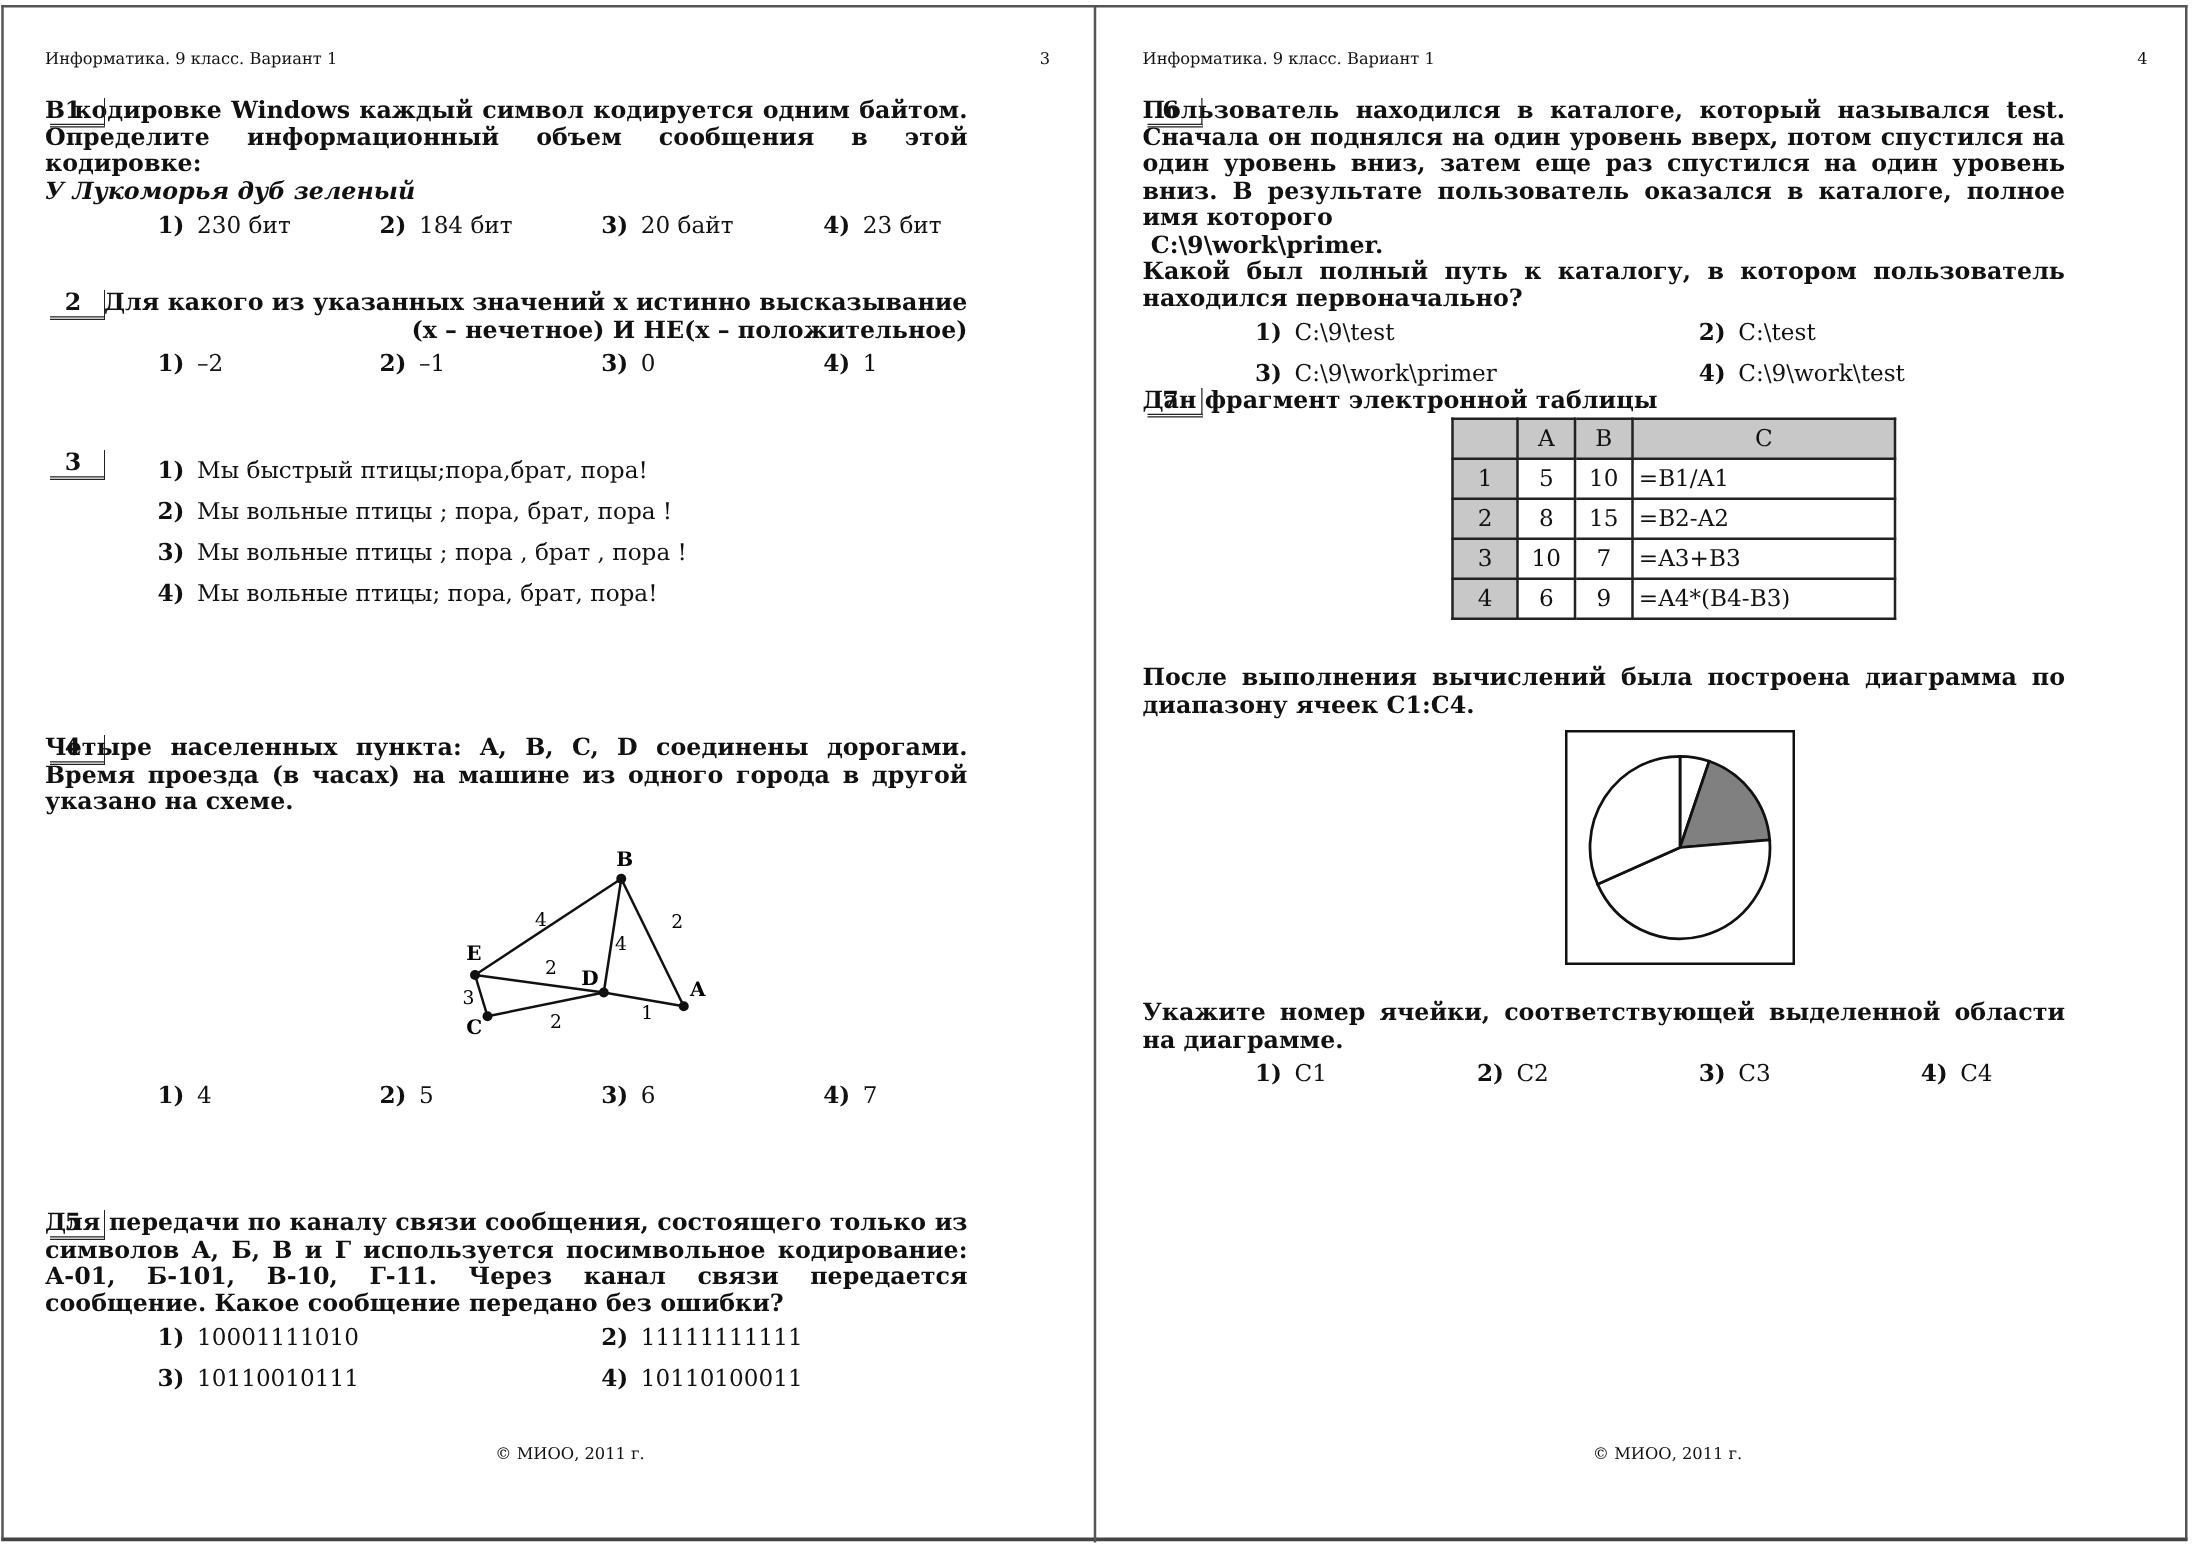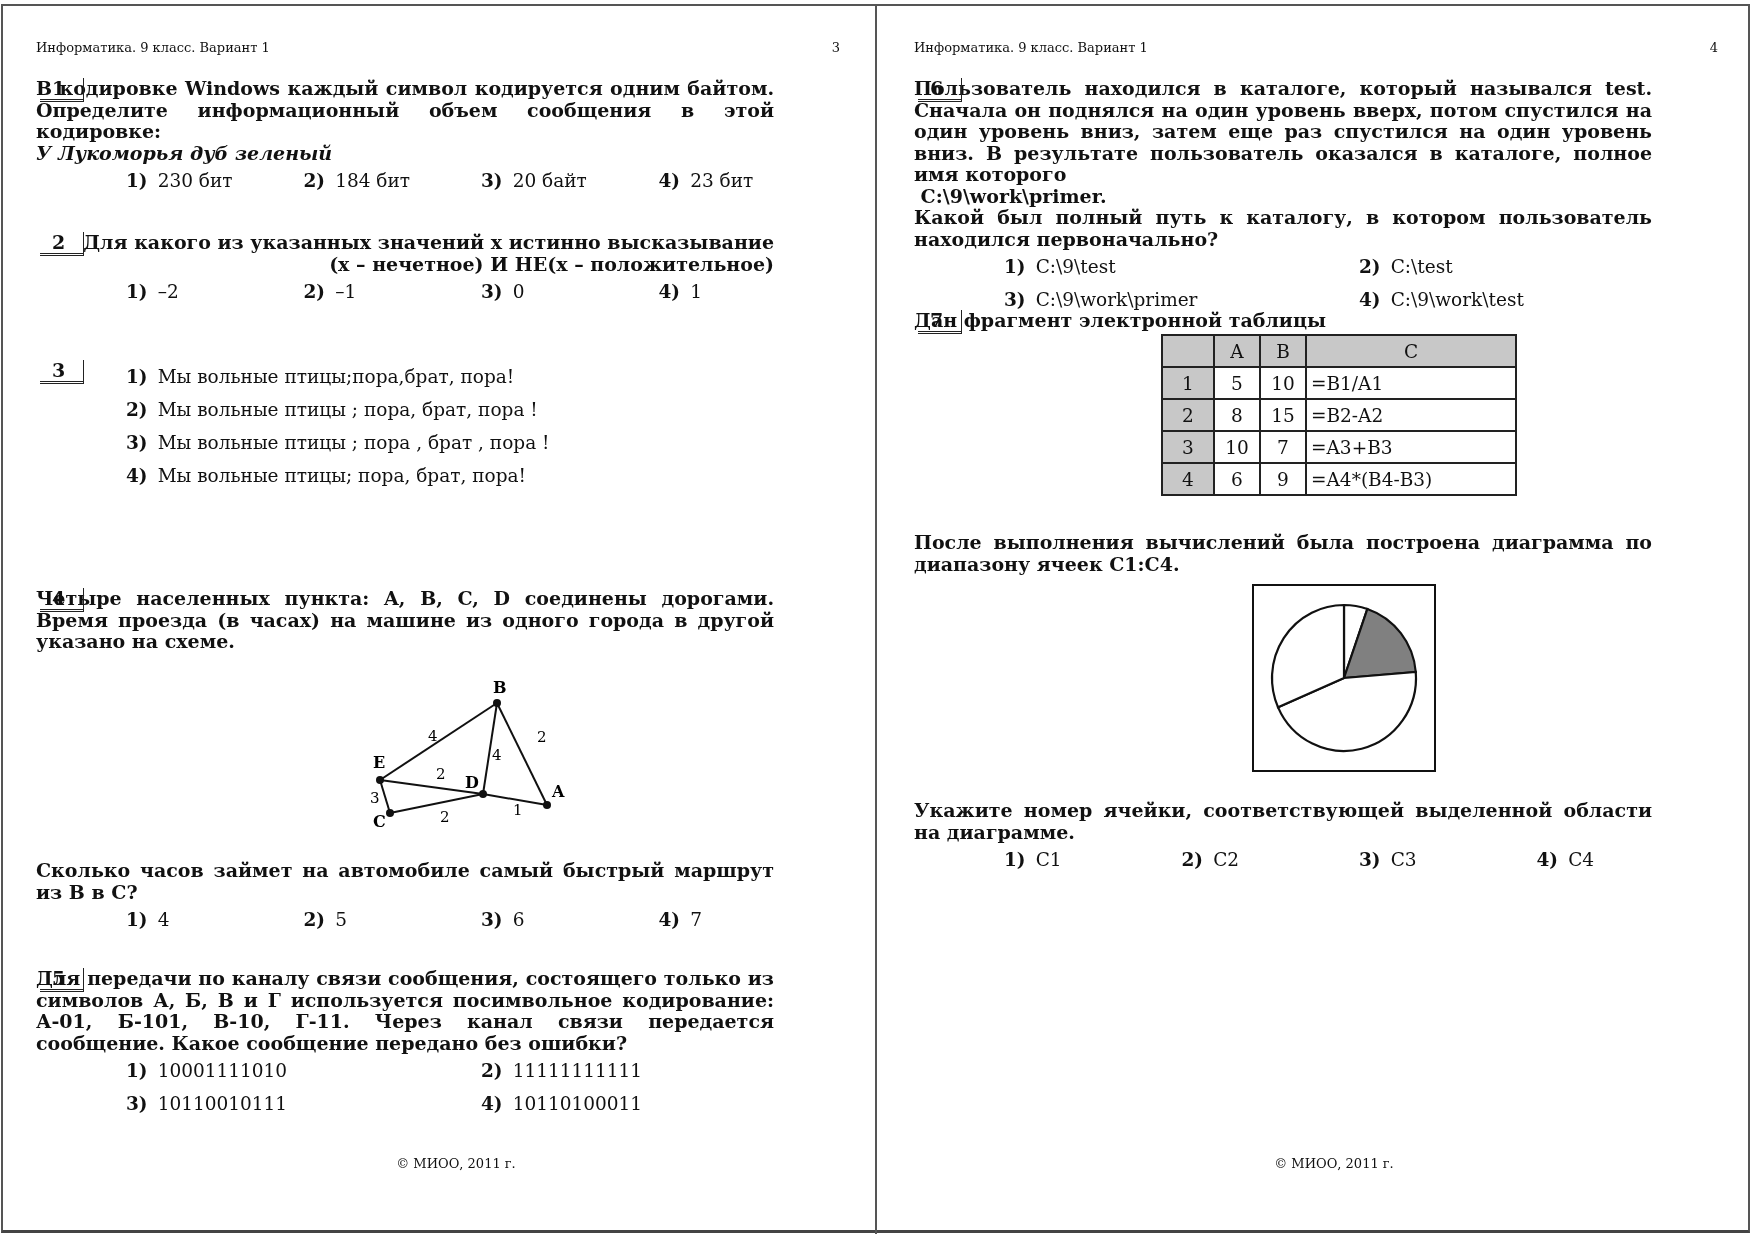--- a/index.html
+++ b/index.html
@@ -100,21 +100,21 @@
       </div>
     </div>
   </div>
 
   <div class="q" style="top:360px">
     <div class="qnum">3</div>
     <div class="opts w1">
       <div class="row">
           <div class="opt">
             <span class="n">1)</span>
-            <span>Мы вольные птицы;пора,брат, пора!</span>
+            <span>Мы быстрый птицы;пора,брат, пора!</span>
           </div>
         </div>
       <div class="row">
           <div class="opt">
             <span class="n">2)</span>
             <span>Мы вольные птицы ; пора, брат, пора !</span>
           </div>
         </div>
       <div class="row">
           <div class="opt">
@@ -157,23 +157,20 @@
       <circle cx="40" cy="110" r="4" fill="#111"></circle>
       <text x="33" y="98" font-size="16" font-weight="bold" font-family="DejaVu Serif, serif">E</text>
       <circle cx="143" cy="124" r="4" fill="#111"></circle>
       <text x="125" y="118" font-size="16" font-weight="bold" font-family="DejaVu Serif, serif">D</text>
       <circle cx="207" cy="135" r="4" fill="#111"></circle>
       <text x="212" y="127" font-size="16" font-weight="bold" font-family="DejaVu Serif, serif">A</text>
       <circle cx="50" cy="143" r="4" fill="#111"></circle>
       <text x="33" y="157" font-size="16" font-weight="bold" font-family="DejaVu Serif, serif">C</text>
     </svg>
   <div class="q" style="top:860px">
-    <div class="qtext">
-      <div>Сколько часов займет на автомобиле самый быстрый маршрут из B в C?</div>
-    </div>
     <div class="opts w4">
       <div class="row">
         <div class="opt">
             <span class="n">1)</span>
             <span>4</span>
           </div>
         <div class="opt">
             <span class="n">2)</span>
             <span>5</span>
           </div>

